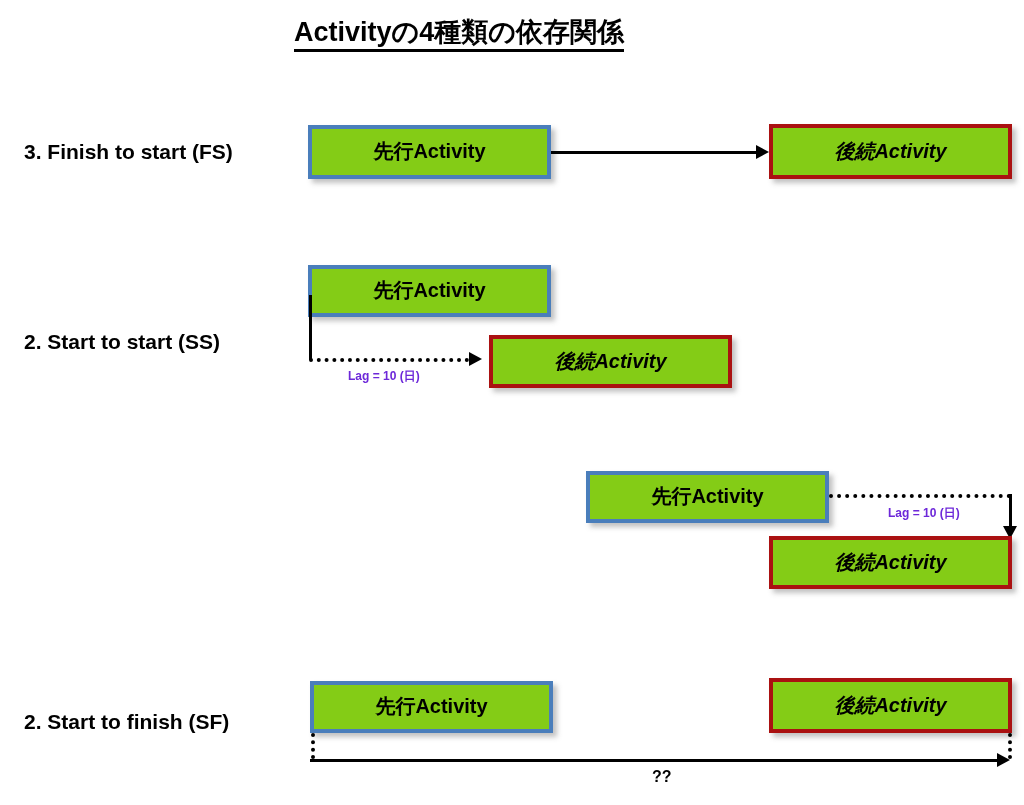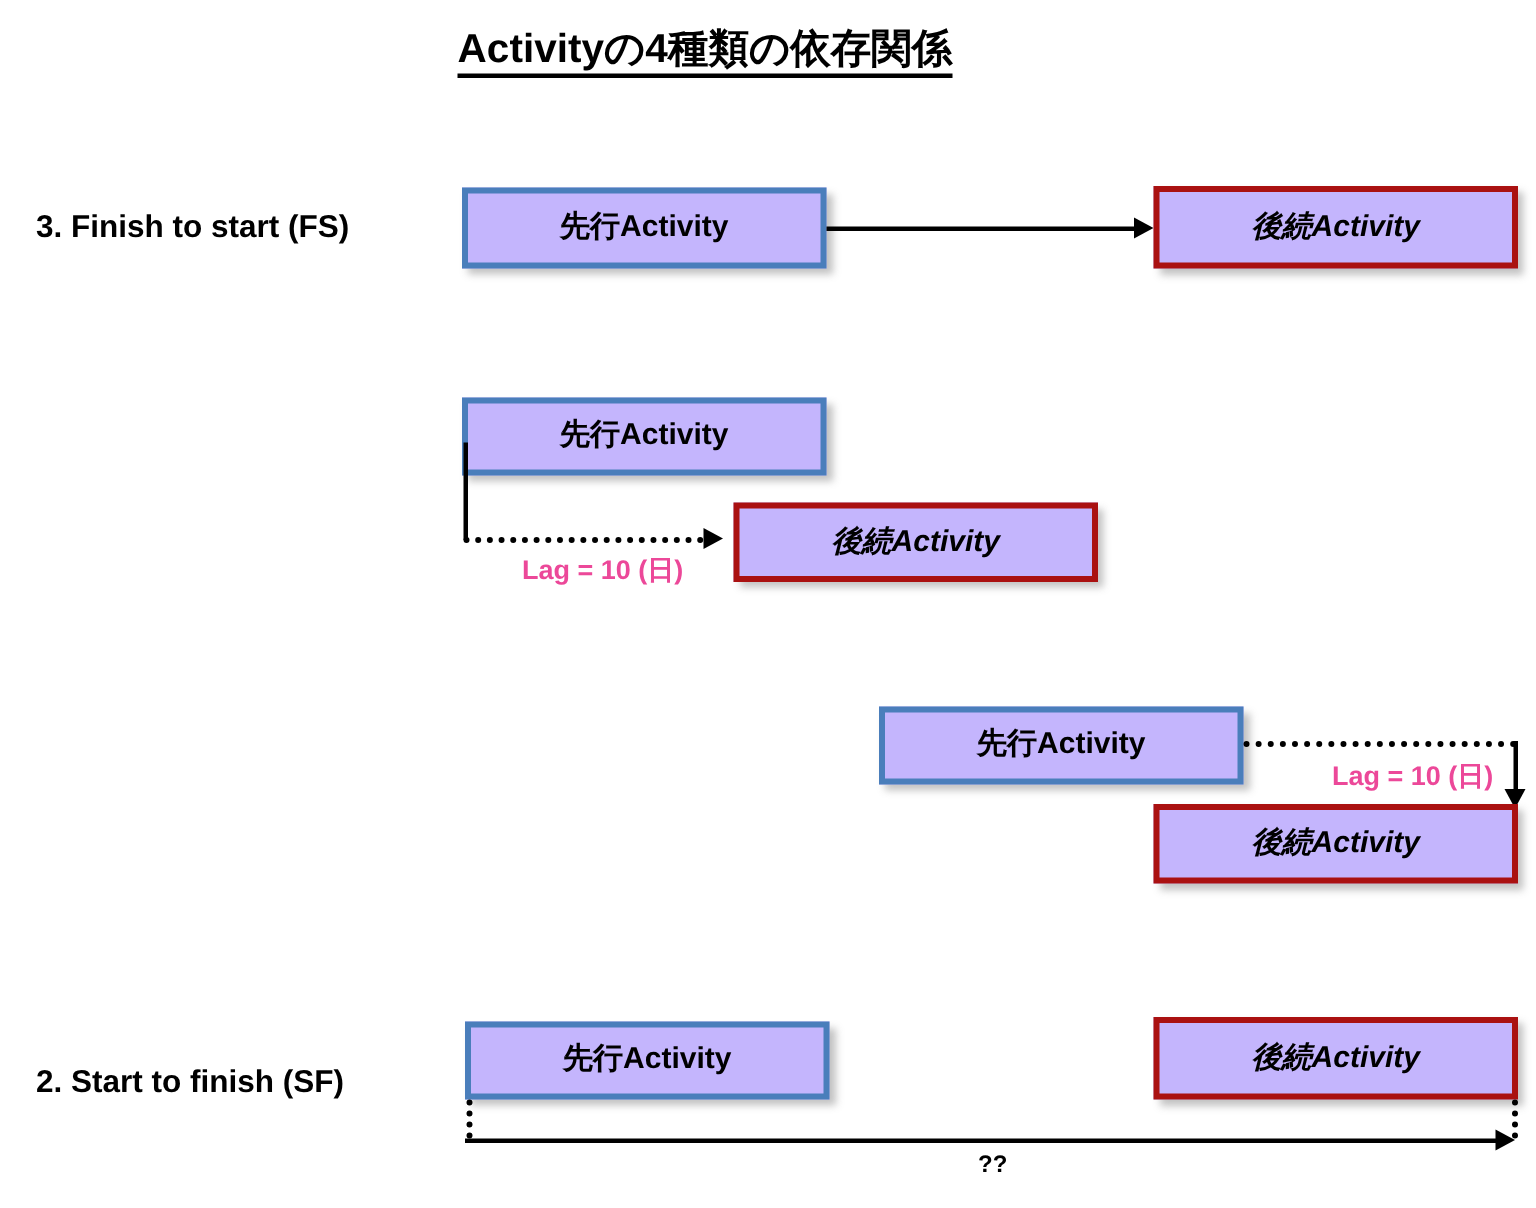--- a/index.html
+++ b/index.html
@@ -16,21 +16,21 @@
     position: relative;
     width: 1024px;
     height: 805px;
     background: #ffffff;
     overflow: hidden;
   }
 
   
   .title {
     position: absolute;
-    left: 16px;
+    left: 5px;
     top: 14px;
     width: 908px;
     text-align: center;
     font-size: 27px;
     font-weight: bold;
     letter-spacing: 0px;
     color: #000000;
   }
   .title span.underline {
     border-bottom: 3px solid #000000;
@@ -43,21 +43,21 @@
     font-size: 21px;
     font-weight: bold;
     color: #000000;
     white-space: nowrap;
   }
 
   
   .act-box {
     position: absolute;
     box-sizing: border-box;
-    background: #c4b5fd;
+    background: #84cc16;
     display: flex;
     align-items: center;
     justify-content: center;
     font-size: 20px;
     font-weight: bold;
     color: #000000;
     white-space: nowrap;
     box-shadow: 4px 4px 5px rgba(120,120,120,0.45);
   }
   .act-box.pred {
@@ -106,23 +106,23 @@
     width: 0;
     height: 0;
     border-left: 7px solid transparent;
     border-right: 7px solid transparent;
     border-top: 13px solid #000000;
   }
 
   
   .lag-label {
     position: absolute;
-    font-size: 18px;
-    font-weight: bold;
-    color: #ec4899;
+    font-size: 12px;
+    font-weight: bold;
+    color: #6d28d9;
     white-space: nowrap;
   }
   .qmark-label {
     position: absolute;
     font-size: 16px;
     font-weight: bold;
     color: #000000;
     white-space: nowrap;
   }
 </style>
@@ -141,20 +141,21 @@
     <span class="box-text">先行Activity</span>
   </div>
 
   <div class="line-h-solid" style="left:551px; top:151px; width:205px;"></div>
   <div class="arrow-right" style="left:756px; top:145px;"></div>
 
   <div class="act-box succ" style="left:769px; top:124px; width:243px; height:55px;">
     <span class="box-text">後続Activity</span>
   </div>
 
+  <div class="row-label" style="left:24px; top:330px;">2. Start to start (SS)</div>
 
   <div class="act-box pred" style="left:308px; top:265px; width:243px; height:52px;">
     <span class="box-text">先行Activity</span>
   </div>
 
   <div class="line-v-solid" style="left:309px; top:295px; height:65px;"></div>
 
   <div class="line-h-dotted" style="left:309px; top:358px; width:160px;"></div>
   <div class="arrow-right" style="left:469px; top:352px;"></div>
   <div class="lag-label" style="left:348px; top:368px;">Lag = 10 (日)</div>

